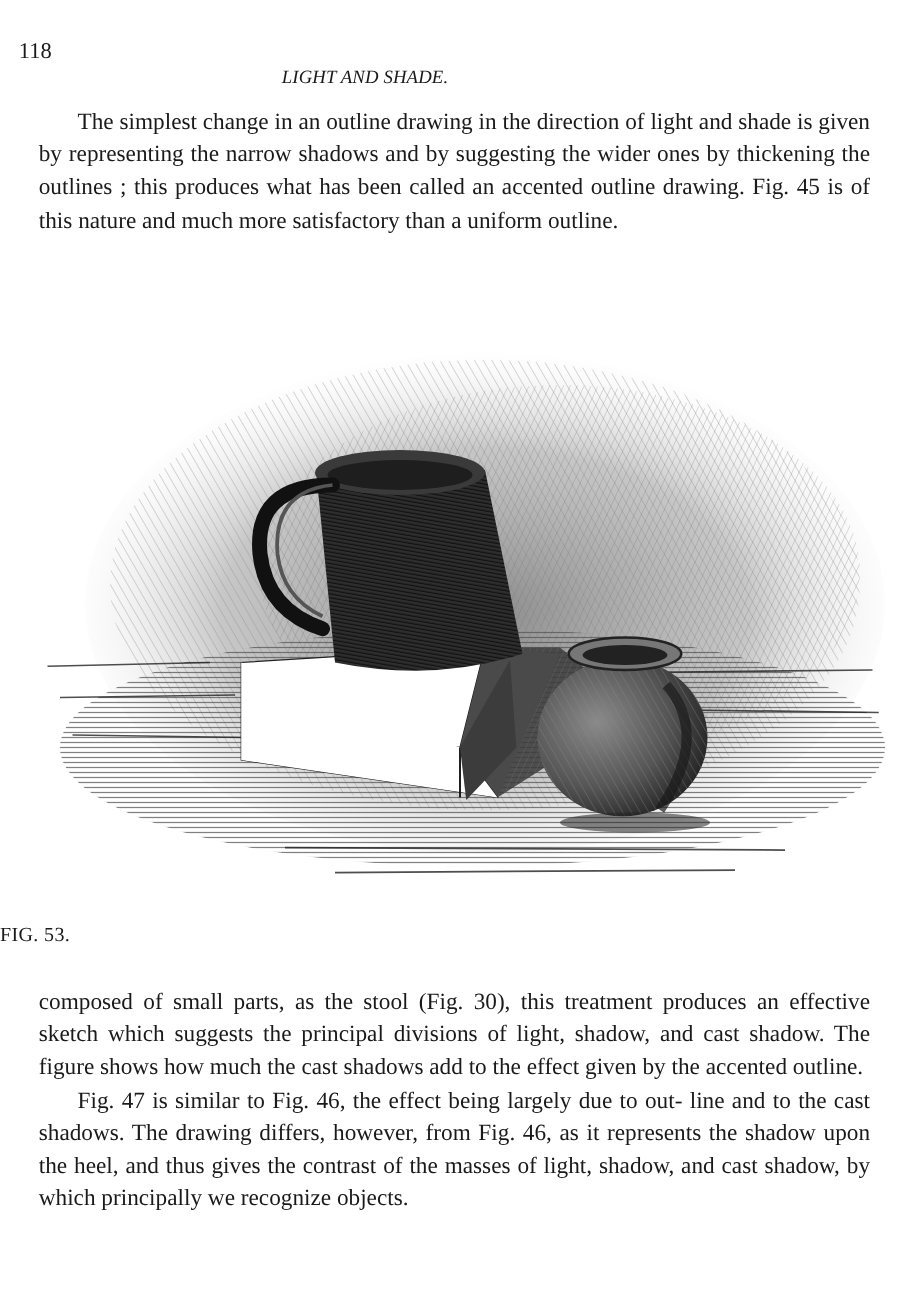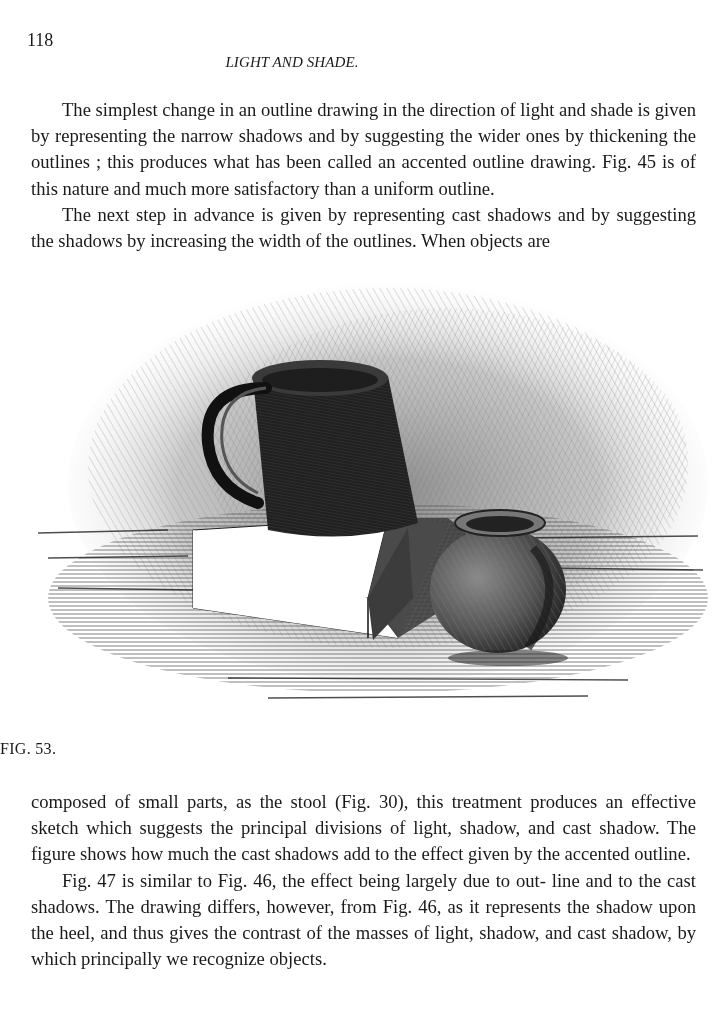--- a/index.html
+++ b/index.html
@@ -10,21 +10,21 @@
     body {
       width: 728px;
       height: 1033px;
       position: relative;
       overflow: hidden;
       color: #1a1a1a;
       font-family: "Liberation Serif", "DejaVu Serif", serif;
     }
     .page-number {
       position: absolute;
-      left: 27px;
+      left: 15px;
       top: 29px;
       font-size: 18px;
       line-height: 22px;
     }
     .running-head {
       position: absolute;
       left: 0;
       width: 584px;
       top: 52px;
       text-align: center;
@@ -42,21 +42,21 @@
       text-align: justify;
       hyphens: manual;
     }
     .text-block p {
       margin: 0;
       text-indent: 31px;
     }
     .text-block p.noindent {
       text-indent: 0;
     }
-    .block-top { top: 97px; }
+    .block-top { top: 85px; }
     .block-bottom { top: 789px; }
     .figure {
       position: absolute;
       left: 28px;
       top: 268px;
       width: 680px;
       height: 450px;
     }
     .figure svg {
       display: block;
@@ -73,21 +73,20 @@
     }
   </style>
 </head>
 <body>
 
 <div class="page-number">118</div>
 <div class="running-head">LIGHT AND SHADE.</div>
 
 <div class="text-block block-top">
   <p>The simplest change in an outline drawing in the direction of light and shade is given by representing the narrow shadows and by suggesting the wider ones by thickening the outlines ; this produces what has been called an accented outline drawing. Fig. 45 is of this nature and much more satisfactory than a uniform outline.</p>
-  <p>The next step in advance is given by representing cast shadows and by sug­gesting the shadows by increasing the width of the outlines. When objects are</p>
 </div>
 
 <div class="figure">
   <svg width="680" height="450" viewBox="0 0 680 450" xmlns="http://www.w3.org/2000/svg">
     <defs>
       <pattern id="hatchA" patternUnits="userSpaceOnUse" width="6" height="6" patternTransform="rotate(-30)">
         <line x1="0" y1="0" x2="0" y2="6" stroke="#8a8a8a" stroke-width="1"></line>
       </pattern>
       <pattern id="hatchB" patternUnits="userSpaceOnUse" width="5" height="5" patternTransform="rotate(25)">
         <line x1="0" y1="0" x2="0" y2="5" stroke="#6a6a6a" stroke-width="1"></line>

